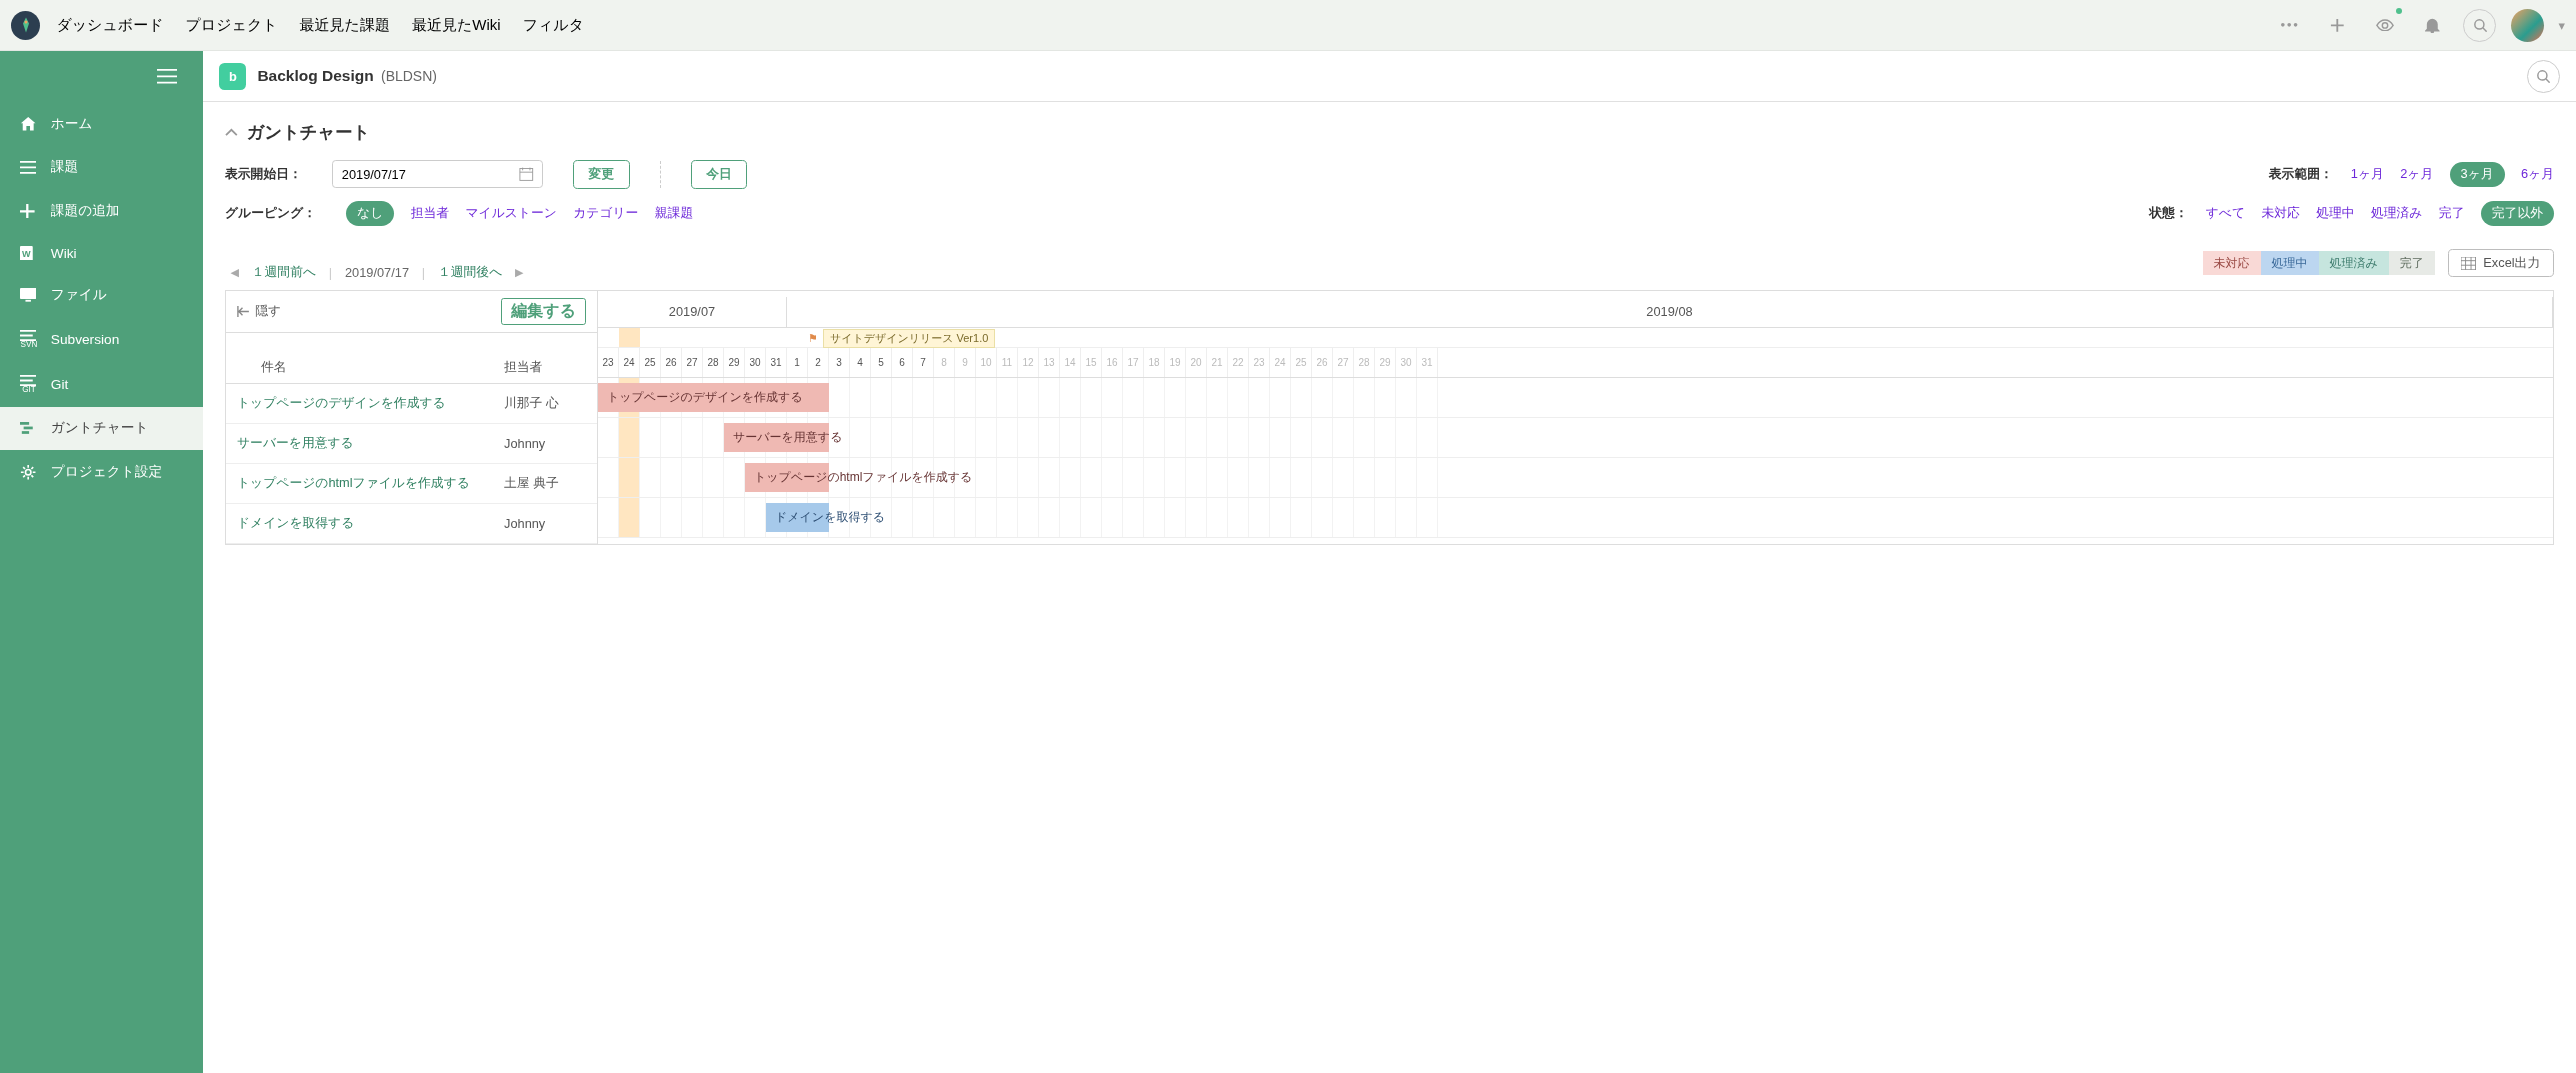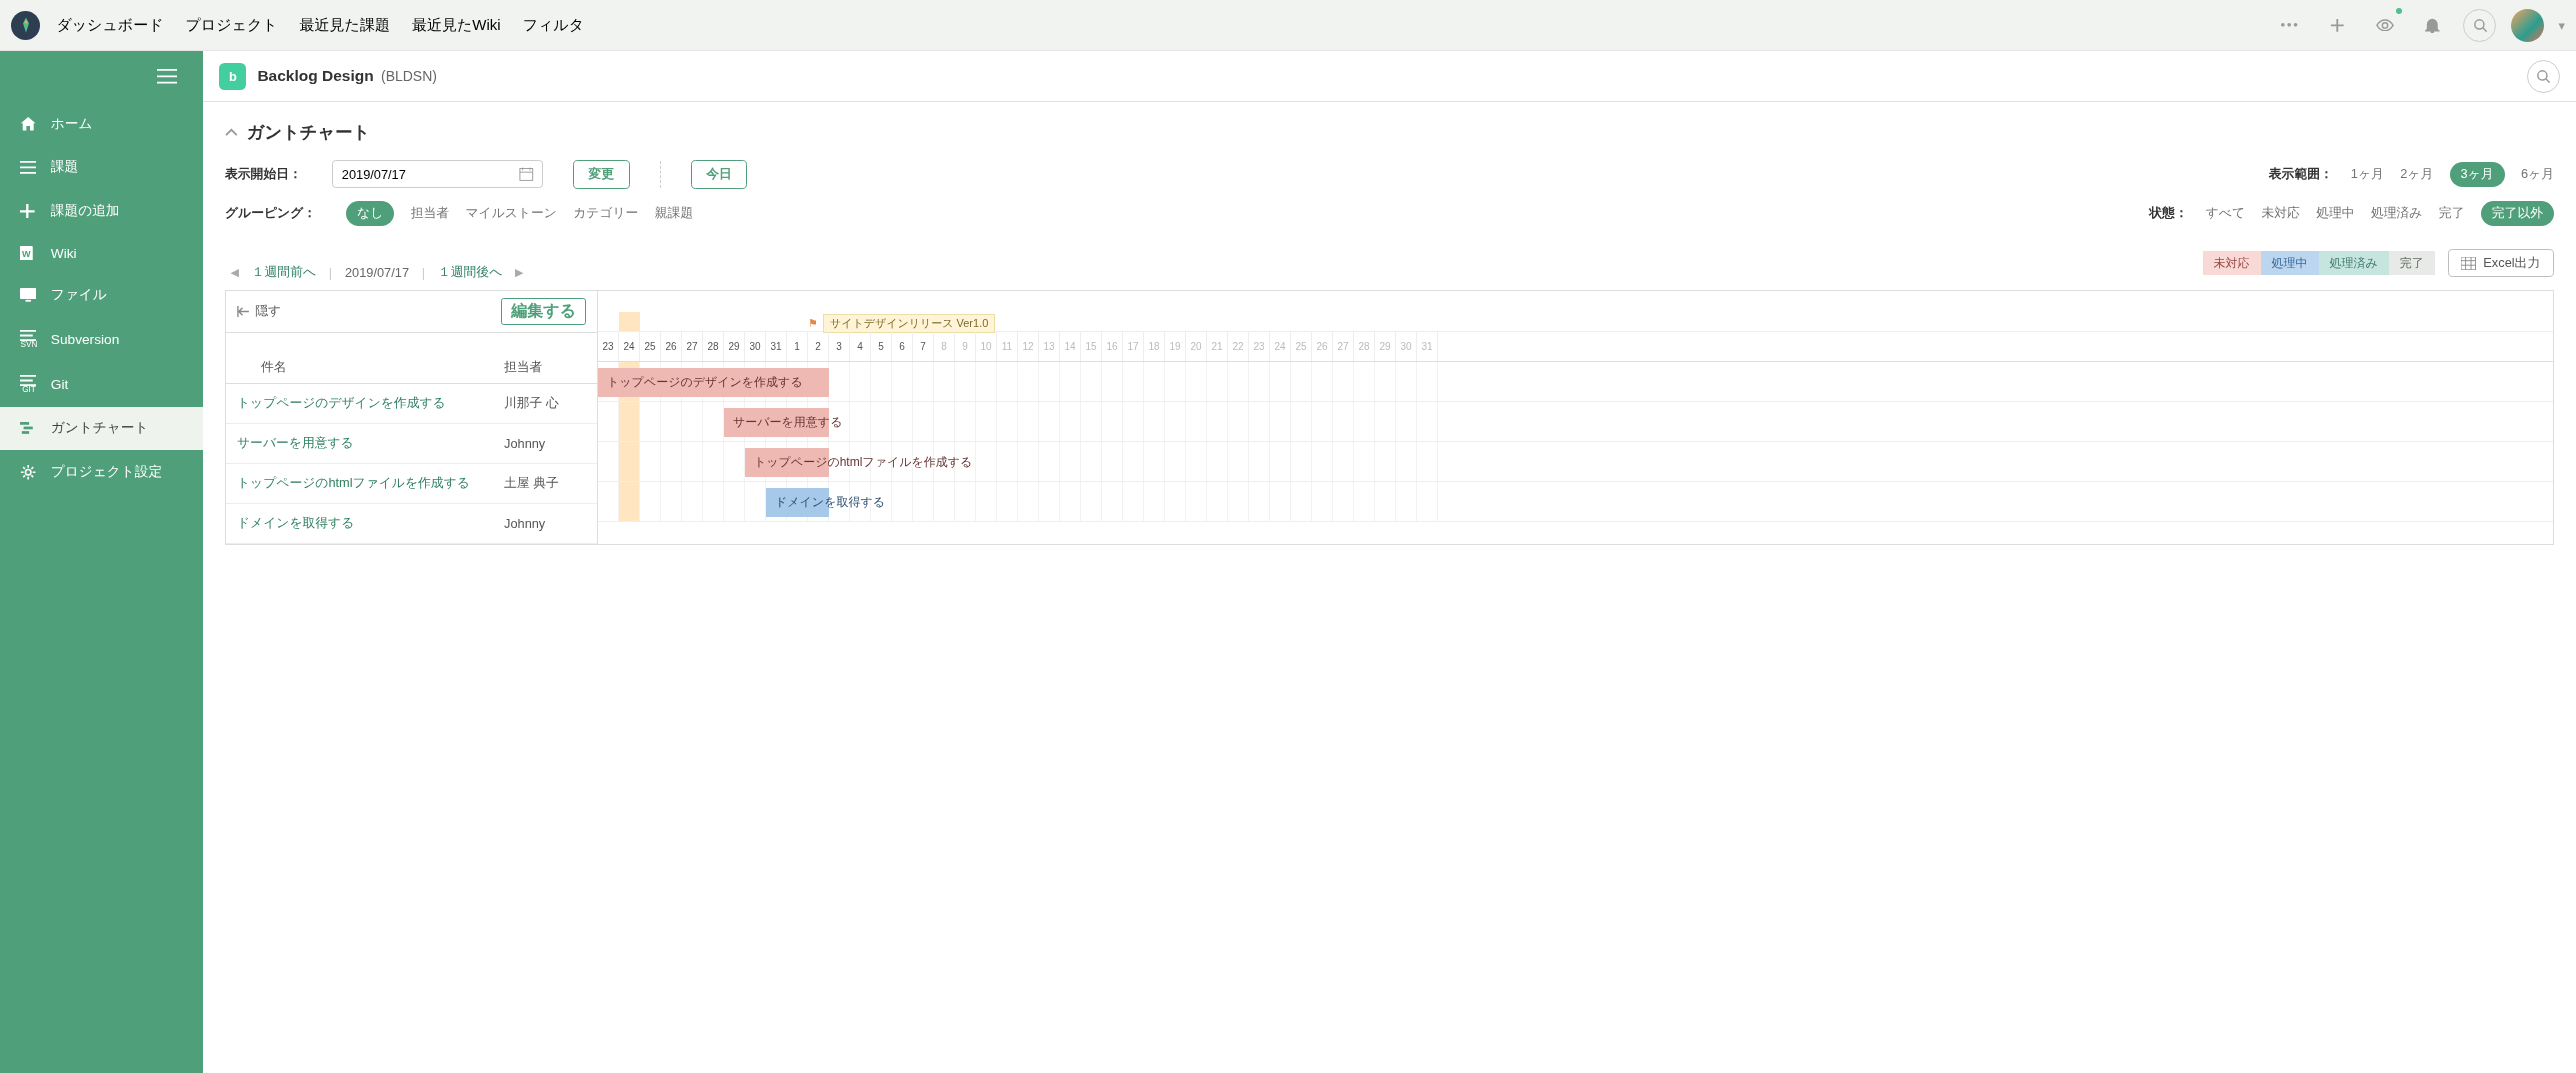--- a/index.html
+++ b/index.html
@@ -32,21 +32,21 @@
 .chev-up { color: #888; cursor:pointer;}
 .controls-row { display: flex; align-items: center; gap: 30px; margin-bottom: 12.8px; flex-wrap: wrap;}
 .ctrl-label { font-weight: 600; font-size: 12.8px; }
 .date-input { border: 0.9px solid #ccc; border-radius: 3.7px; padding: 5.5px 35px 5.5px 9px; font-size: 12.8px; position: relative; background:#fff;}
 .date-wrap { position: relative; display: inline-block; }
 .date-cal { position: absolute; right: 9px; top: 50%; transform: translateY(-50%); color: #888; pointer-events:none;}
 .btn { border: 1.8px solid #4fa07a; background: #fff; color: #4fa07a; padding: 4.6px 14.6px; border-radius: 4.6px; font-size: 12.8px; font-weight: 600; cursor: pointer; }
 .controls-row .sep { width:0.9px; height:27px; border-left: 0.9px dashed #ccc; }
 .right-group { margin-left: auto; display: flex; align-items: center; gap: 18px;}
 .pill-row { display:flex; gap: 16.4px; align-items:center;}
-.pill-link { color: #737373; cursor: pointer; font-size: 12.8px; }
+.pill-link { color: #6d28d9; cursor: pointer; font-size: 12.8px; }
 .pill-active { background: #4fa07a; color: #fff; padding: 3.7px 11px; border-radius: 912px; font-size: 12.8px; cursor:pointer;}
 .gantt-nav { display: flex; align-items: center; gap: 12.8px; margin: 18px 0 0 5.5px;}
 .gantt-nav .arrow { color: #aaa; cursor:pointer; font-size:11px;}
 .gantt-nav .link { color: #318162; cursor:pointer; }
 .gantt-nav .now-date { color: #666; }
 .gantt-nav .vdiv { color: #ccc; }
 .legend-row { display:flex; gap: 0; align-items:center; margin-left:auto;}
 .legend-chip { padding: 3.7px 11px; font-size: 12px; }
 .chip-red { background: #f9d9d6; color: #9a4a45;}
 .chip-blue { background: #bcd6f0; color: #3b6a9a;}
@@ -348,20 +348,24 @@
             <span class="c1">トップページのhtmlファイルを作成する</span>
             <span class="c2">土屋 典子</span>
           </div>
           <div class="gl-row">
             <span class="c1">ドメインを取得する</span>
             <span class="c2">Johnny</span>
           </div>
         </div>
 
         <div class="gantt-right">
+          <div class="gr-months">
+            <div class="gr-month" style="width:189px;">2019/07</div>
+            <div class="gr-month" style="flex:1;">2019/08</div>
+          </div>
           <div style="position:relative;">
             <div class="gr-milestone-row">
               <div class="gr-hl-today" style="left:21px;"></div>
               <div class="milestone" style="left:210px; top:1.8px;">
                 <span class="flag">⚑</span>
                 <span class="lab">サイトデザインリリース Ver1.0</span>
               </div>
             </div>
             <div class="gr-days" id="gr-days">
                 <div class="gr-day">23</div>

